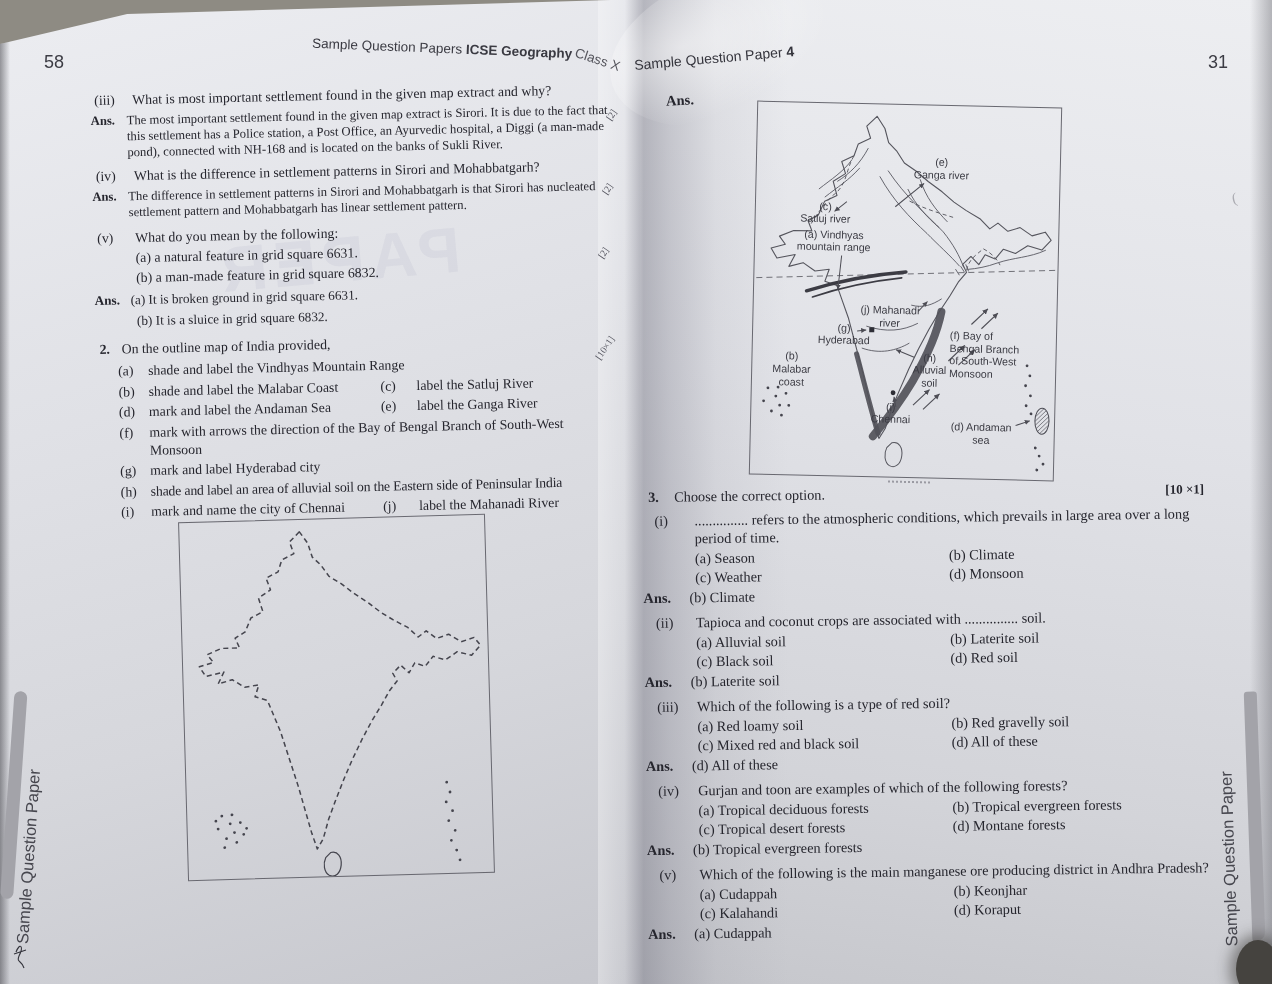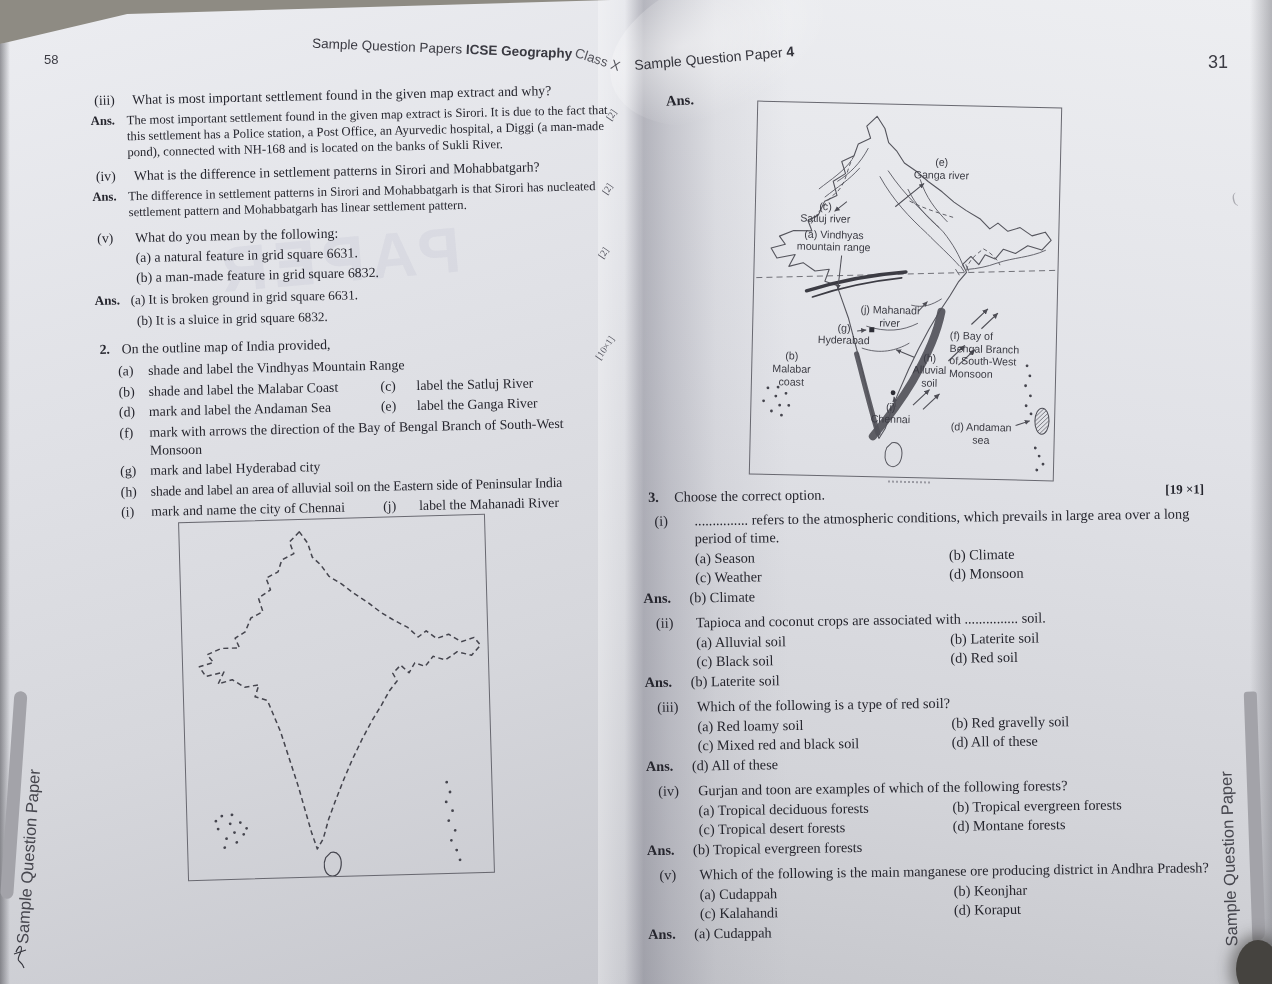--- a/index.html
+++ b/index.html
@@ -28,21 +28,21 @@
     background:#45433f;box-shadow:0 0 14px 6px rgba(50,48,44,.5);}
 
   
   .row{display:flex;}
   .lbl{flex:0 0 38px;}
   .txt{flex:1;}
   .b{font-weight:bold;}
 
   
   .lp-num{position:absolute;left:44px;top:52px;font-family:"Liberation Sans",sans-serif;
-    font-size:13px;color:#3c3c44;}
+    font-size:18px;color:#3c3c44;}
   .lp-head{position:absolute;left:312px;top:42px;font-family:"Liberation Sans",sans-serif;
     font-size:13.5px;color:#3a3a42;transform:rotate(2.3deg);white-space:nowrap;}
   .lp-head .tail{display:inline-block;transform:rotate(16deg) translate(0,5px);opacity:.85;}
   .lp-col{position:absolute;left:94px;top:92px;width:520px;transform:rotate(-1.25deg);
     transform-origin:left top;font-size:13.8px;line-height:18px;}
   .q{margin-bottom:3px;}
   .ans{font-size:12.7px;line-height:16px;margin-bottom:7px;}
   .ans .lbl{font-weight:bold;flex:0 0 36px;margin-left:-4px;}
   .sub{margin-left:38px;margin-bottom:2px;}
   .q2head{margin-bottom:4px;}
@@ -363,21 +363,21 @@
 Chennai</div>
       <div class="mlabel" style="left:62%;top:84.5%;width:28%;">(d) Andaman
 sea</div>
     </div>
     <div class="caption"></div>
 
     <div class="q3col">
       <div class="q3title">
         <span class="num">3.</span>
         <span>Choose the correct option.</span>
-        <span class="marks">[19 ×1]</span>
+        <span class="marks">[10 ×1]</span>
       </div>
 
       <div class="q3item">
         <span class="lbl">(i)</span>
         <div class="ibody">
           <div class="iq">............... refers to the atmospheric conditions, which prevails in large area over a long period of time.</div>
           <div class="opts">
             <span class="opt">(a) Season</span>
             <span class="opt">(b) Climate</span>
             <span class="opt">(c) Weather</span>

